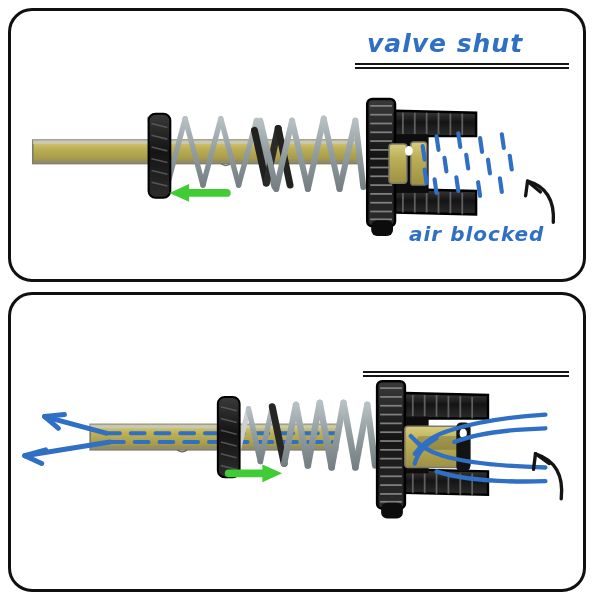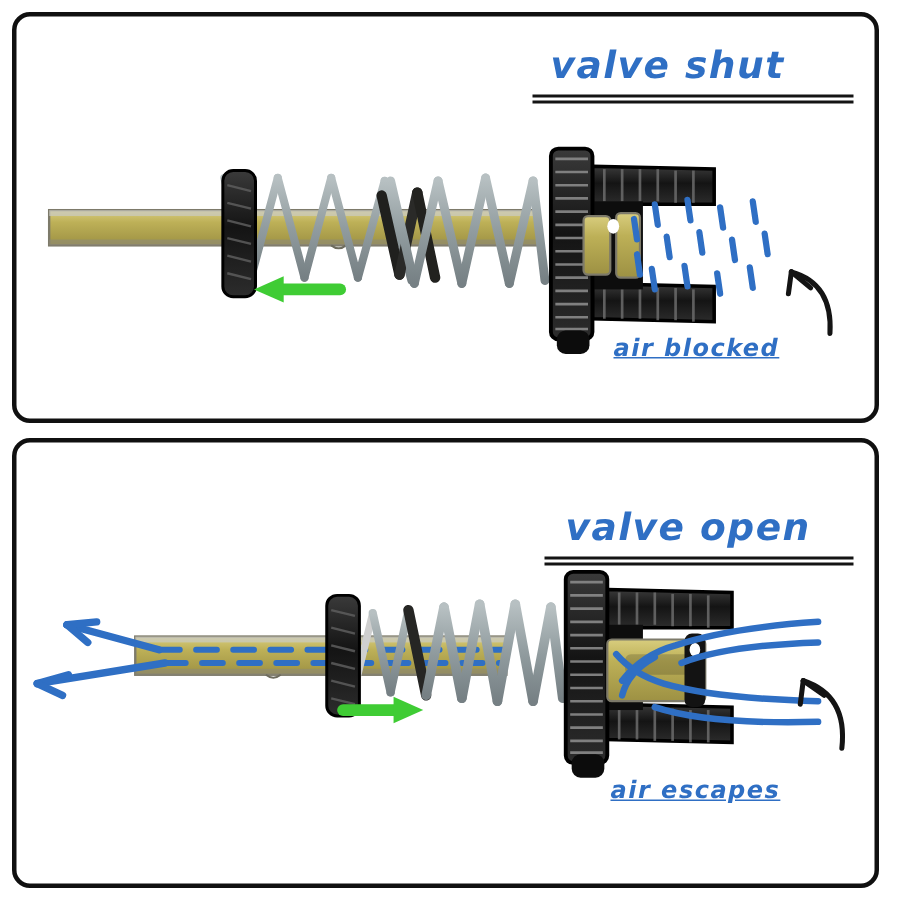--- a/index.html
+++ b/index.html
@@ -19,21 +19,21 @@
     position: relative;
     width: 600px;
     height: 600px;
     background: #ffffff;
   }
   .panel {
     position: absolute;
     left: 8px;
     width: 578px;
     border: 3px solid #101010;
-    border-radius: 12px;
+    border-radius: 24px;
     background: #ffffff;
     box-sizing: border-box;
   }
   #panel-shut { top: 8px; height: 274px; }
   #panel-open { top: 292px; height: 300px; }
 
   .panel-svg {
     position: absolute;
     left: 0;
     top: 0;
@@ -48,23 +48,22 @@
     font-weight: bold;
     letter-spacing: 1px;
     white-space: nowrap;
     user-select: none;
   }
   .title-label {
     font-size: 25px;
     font-style: italic;
   }
   .caption-label {
-    font-size: 16px;
+    font-size: 20px;
     font-style: italic;
-    text-decoration: underline;
   }
   .title-rule {
     position: absolute;
     border-top: 2px solid #141414;
     border-bottom: 2px solid #141414;
     height: 2px;
   }
 </style>
 </head>
 <body>
@@ -333,19 +332,17 @@
         <path d="M 274 182 L 254 173 L 254 191 Z" fill="#3fcc34"></path>
       </g>
 
       <g fill="none" stroke="#141414" stroke-width="3.4" stroke-linecap="round">
         <path d="M 556 208 q 4 -36 -26 -46"></path>
         <path d="M 530 162 l 14 10"></path>
         <path d="M 530 162 l -2 16"></path>
       </g>
     </svg>
 
-    <div class="label-text title-label" style="left:366px; top:42px;">valve open</div>
     <div class="title-rule" style="left:352px; top:76px; width:206px;"></div>
 
-    <div class="label-text caption-label" style="left:396px; top:222px;">air escapes</div>
   </div>
 
 </div>
 
 </body></html>

